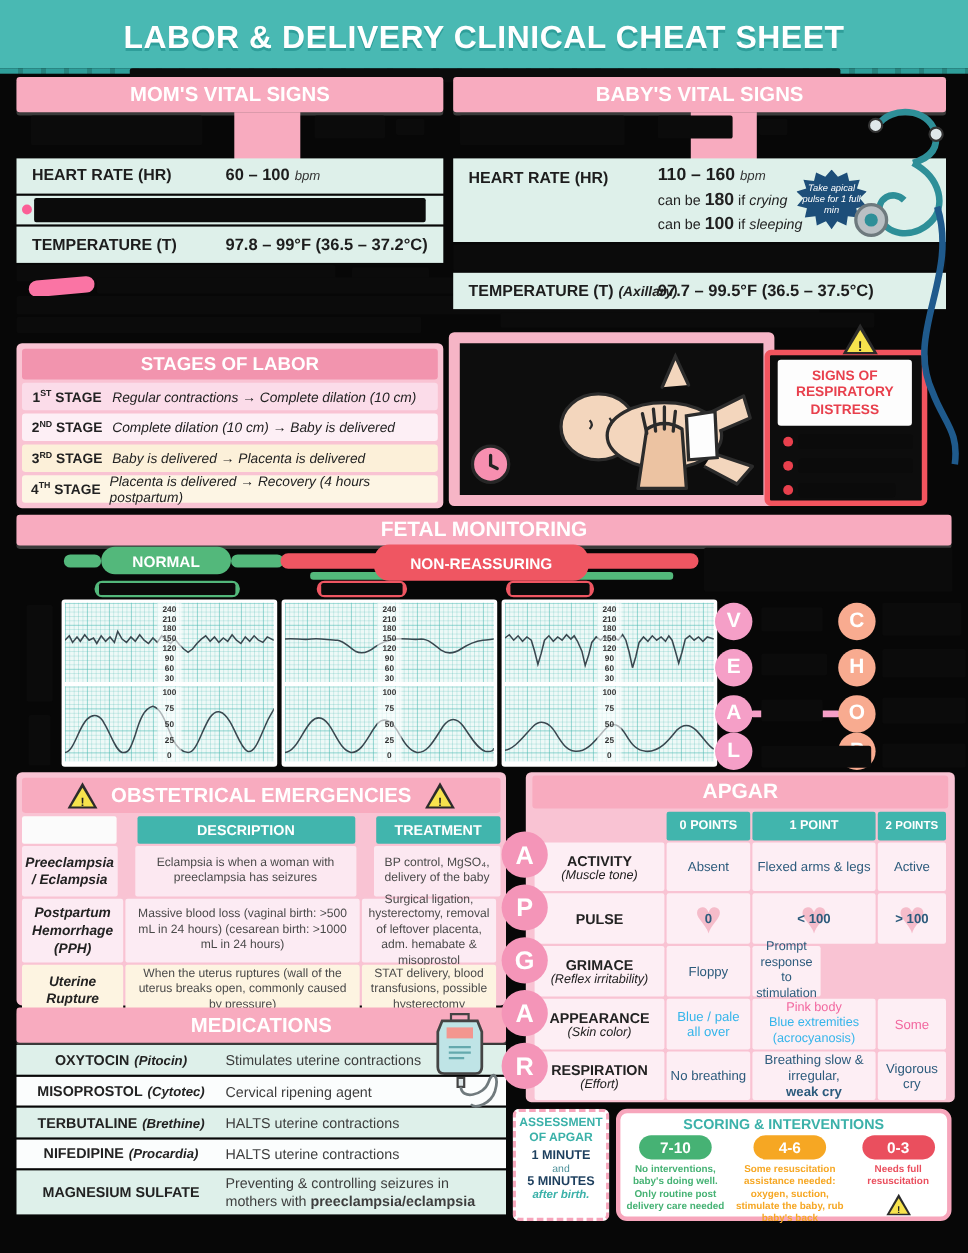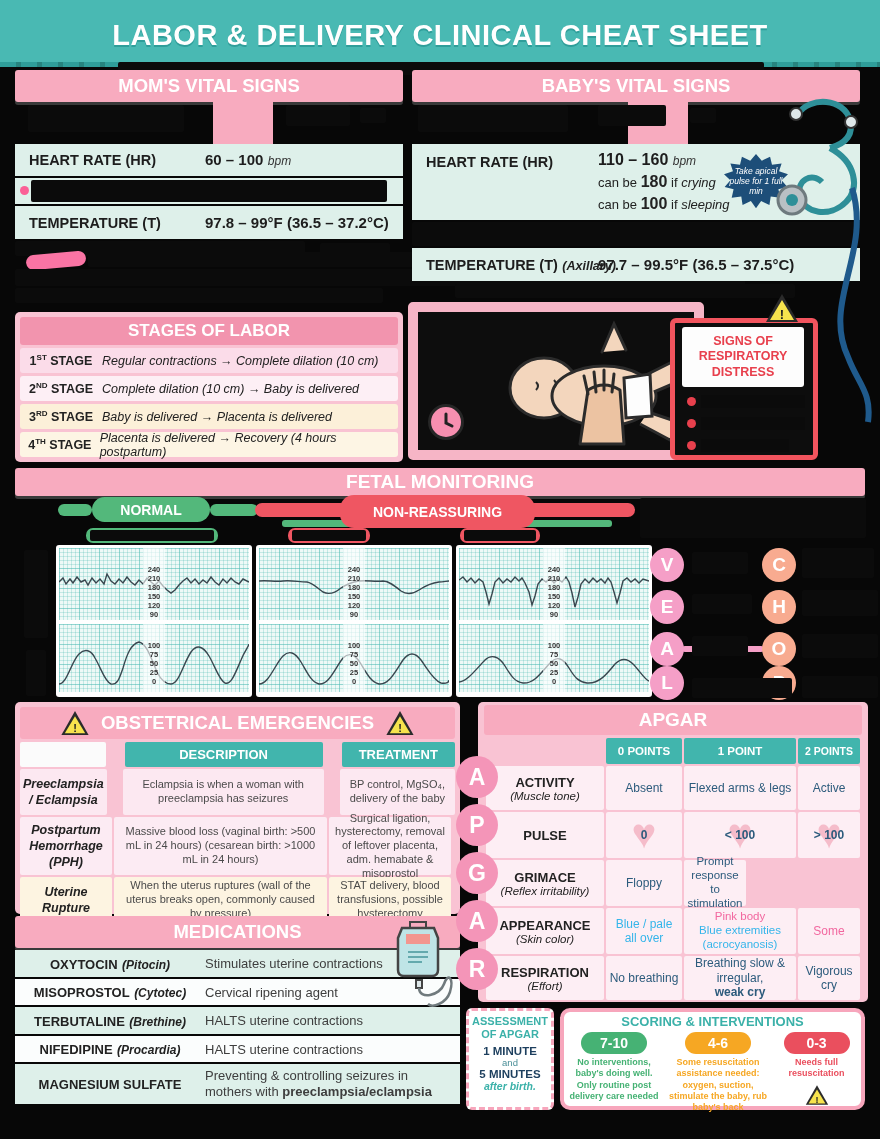--- a/index.html
+++ b/index.html
@@ -50,21 +50,21 @@
     background-image:
       linear-gradient(rgba(84,190,183,.28) 1px, transparent 1px),
       linear-gradient(90deg, rgba(84,190,183,.28) 1px, transparent 1px),
       linear-gradient(rgba(84,190,183,.45) 1px, transparent 1px),
       linear-gradient(90deg, rgba(84,190,183,.45) 1px, transparent 1px);
     background-size:4px 4px,4px 4px,20px 20px,20px 20px}
   .c-top{top:3px;height:72px}.c-bot{top:79px;height:68px}
   .ticks{position:absolute;left:84px;top:0;width:22px;height:100%;display:flex;
     flex-direction:column;justify-content:space-between;align-items:center;
     background:rgba(255,255,255,.6);font-size:7.5px;font-weight:bold;color:#333;
-    padding:17px 0;box-sizing:border-box;z-index:2}
+    padding:1px 0;box-sizing:border-box;z-index:2}
   .trace{position:absolute;left:0;top:0;z-index:1}
   .mn{position:absolute;width:34px;height:34px;border-radius:50%;color:#fff;font-weight:bold;
       font-size:19px;display:flex;align-items:center;justify-content:center}
   .veal{background:#f59fc7}.chop{background:#f8ab90}
   
   .thead{background:#41b5ad;color:#fff;font-weight:bold;display:flex;align-items:center;
          justify-content:center;border-radius:2px}
   .cell{display:flex;align-items:center;justify-content:center;text-align:center;border-radius:2px}
   .panel{position:absolute;background:#f9c3d3;border-radius:5px}
   .name-hand{font-weight:bold;font-size:12.5px;font-style:italic;line-height:1.3;text-align:center}
@@ -211,21 +211,21 @@
       <path d="M140 62 L166 58 L168 100 L142 102 Z" fill="#fdfdfd" stroke="#2b2b2b" stroke-width="3"></path>
       <path d="M52 66 Q56 70 52 74 M70 64 Q74 68 70 72" fill="none" stroke="#2b2b2b" stroke-width="2"></path>
       <path d="M96 128 L104 74 Q120 64 136 74 L140 128 Z" fill="#ecc3a2" stroke="#2b2b2b" stroke-width="3" stroke-linejoin="round"></path>
       <path d="M104 78 L100 60 M112 76 L110 56 M120 74 L120 54 M128 76 L130 58" fill="none" stroke="#2b2b2b" stroke-width="3" stroke-linecap="round"></path>
     </svg>
   </div>
 
   <div class="abs" style="left:766px;top:294px;z-index:4">
     <div class="warn"><b>!</b></div>
   </div>
-  <div class="abs" style="left:670px;top:318px;width:148px;height:142px;border:5px solid #f2545e;
+  <div class="abs" style="left:695px;top:318px;width:148px;height:142px;border:5px solid #f2545e;
        border-radius:6px;background:#0d0d0d;box-sizing:border-box">
     <div class="abs" style="left:7px;top:4px;width:122px;height:60px;background:#fdfdfd;border-radius:3px;
          display:flex;align-items:center;justify-content:center;text-align:center;color:#e8404d;
          font-weight:bold;font-size:12.5px;line-height:1.25">SIGNS OF RESPIRATORY DISTRESS</div>
     <div class="abs" style="left:12px;top:74px;width:9px;height:9px;border-radius:50%;background:#e8404d"></div>
     <div class="abs" style="left:12px;top:96px;width:9px;height:9px;border-radius:50%;background:#e8404d"></div>
     <div class="abs" style="left:12px;top:118px;width:9px;height:9px;border-radius:50%;background:#e8404d"></div>
     <div class="r" style="left:26px;top:72px;width:104px;height:13px"></div>
     <div class="r" style="left:26px;top:94px;width:104px;height:13px"></div>
     <div class="r" style="left:26px;top:116px;width:88px;height:13px"></div>

